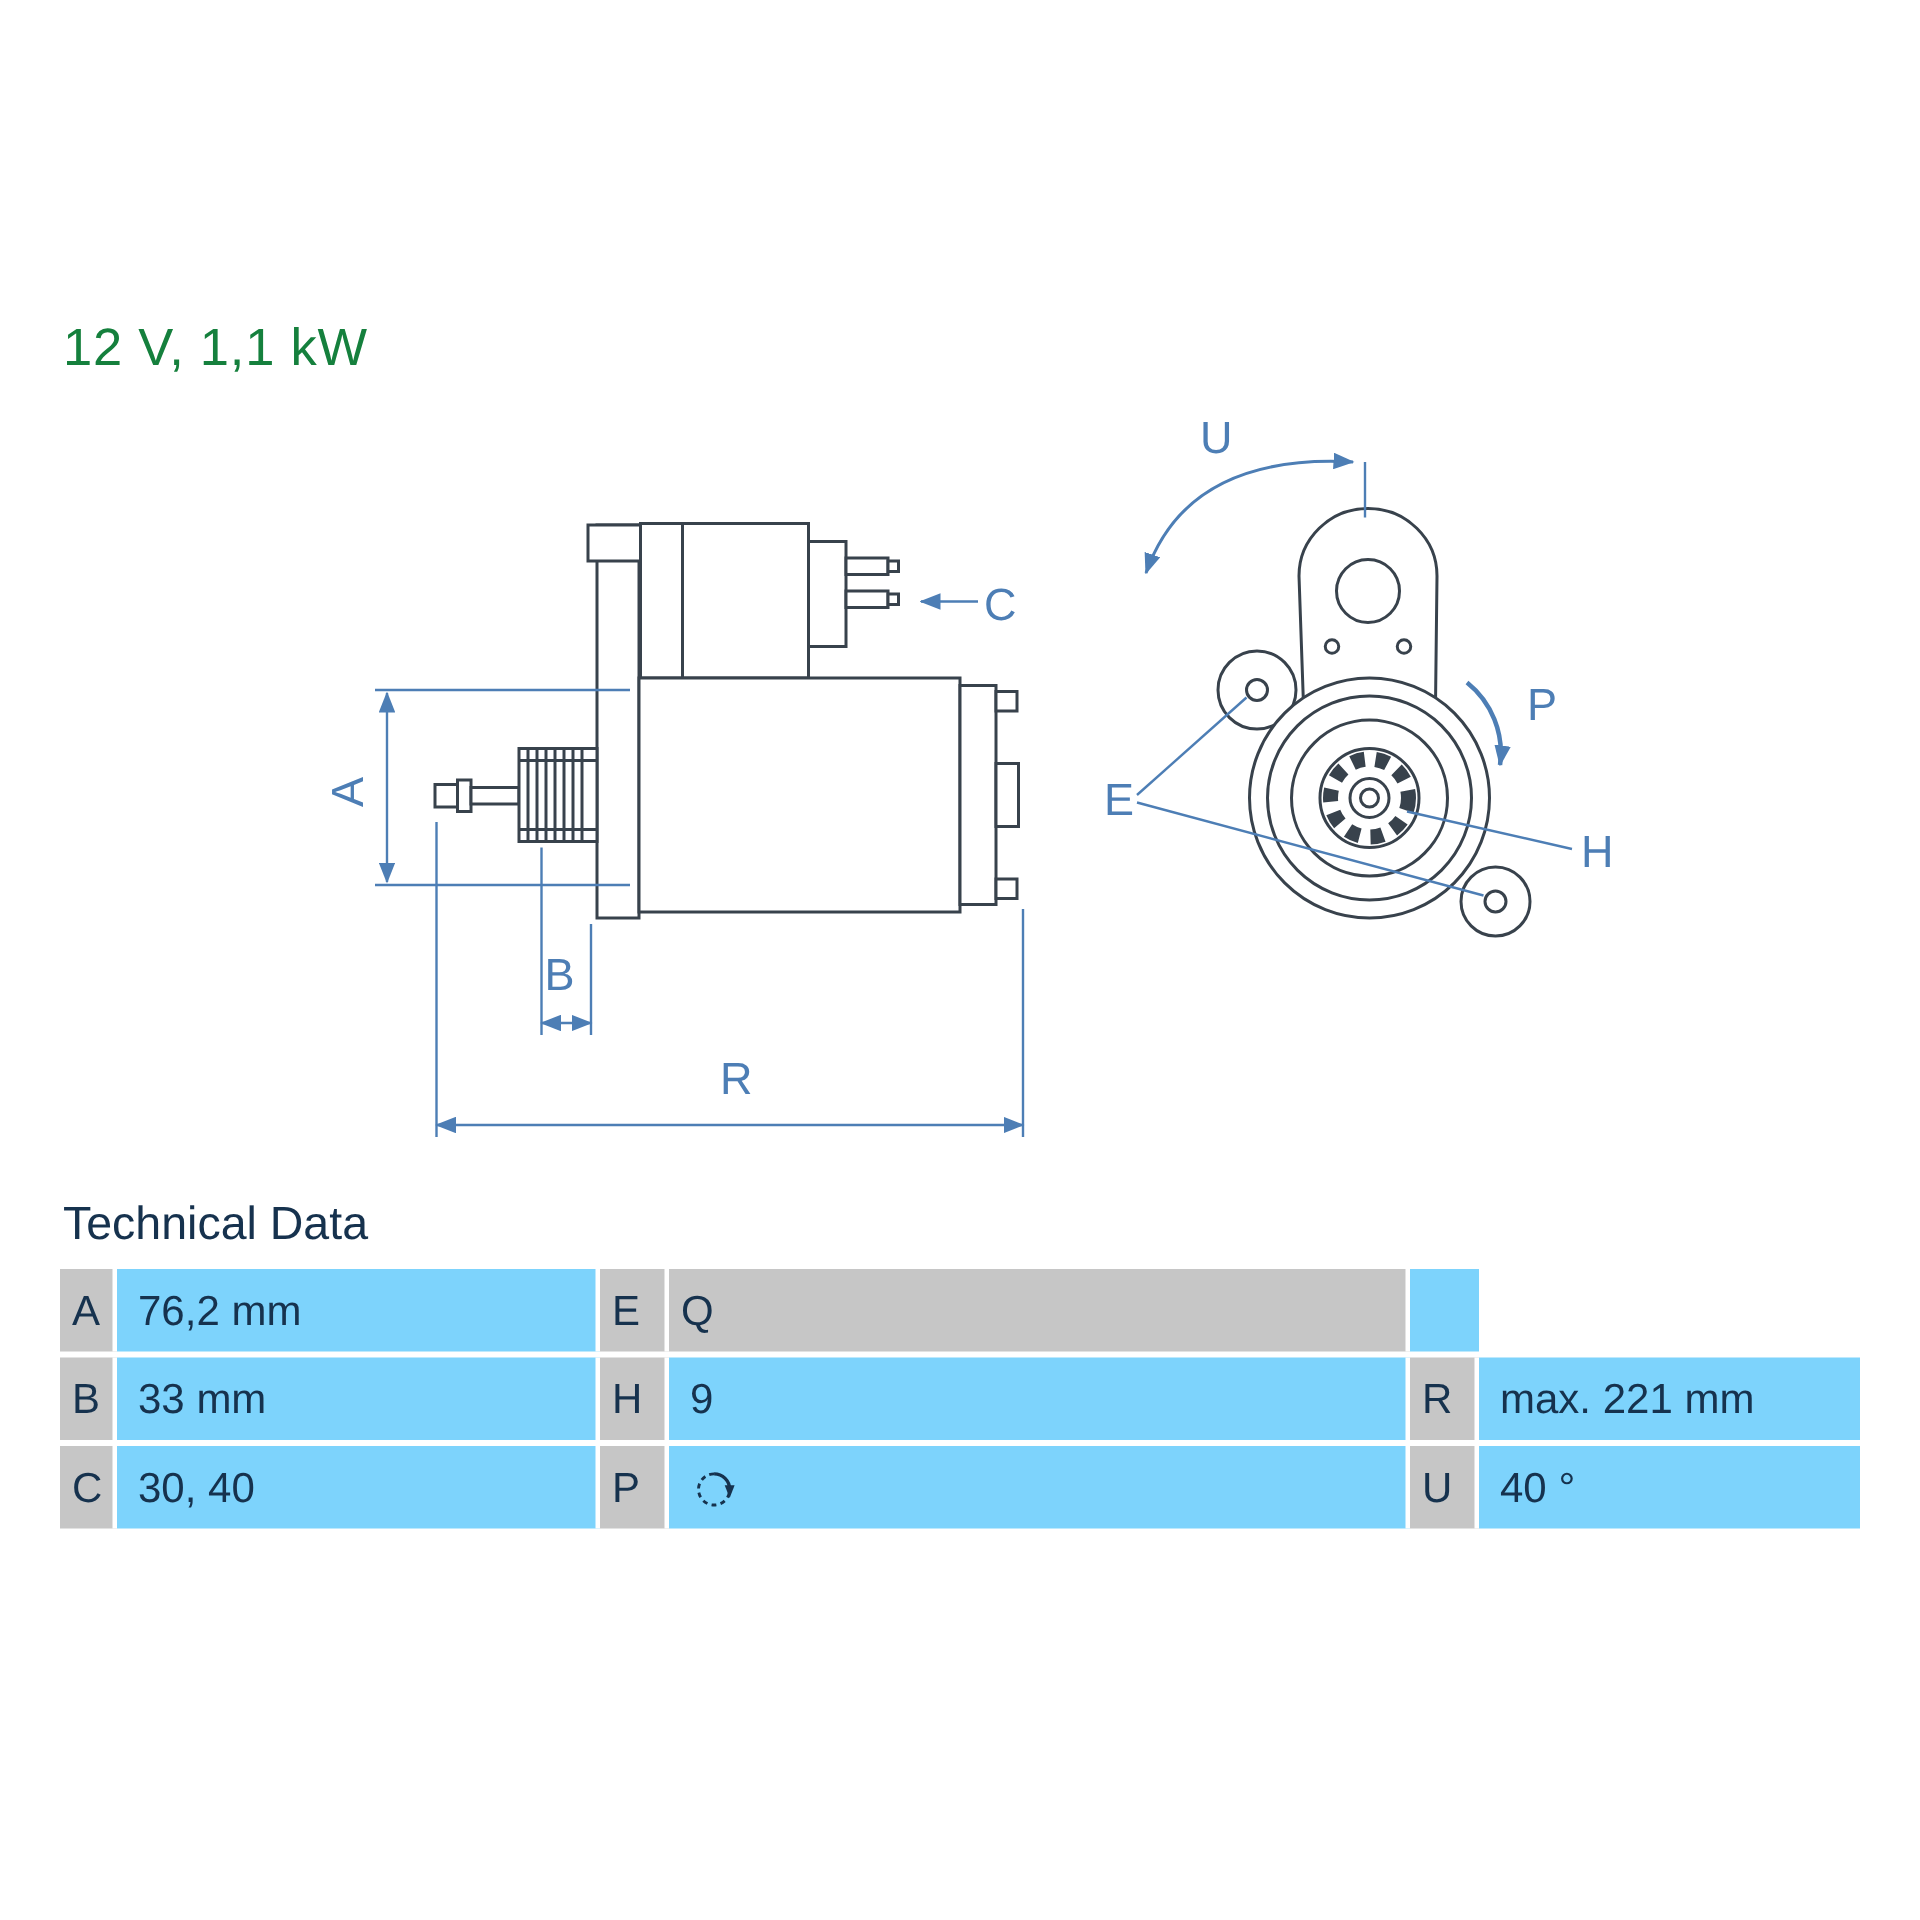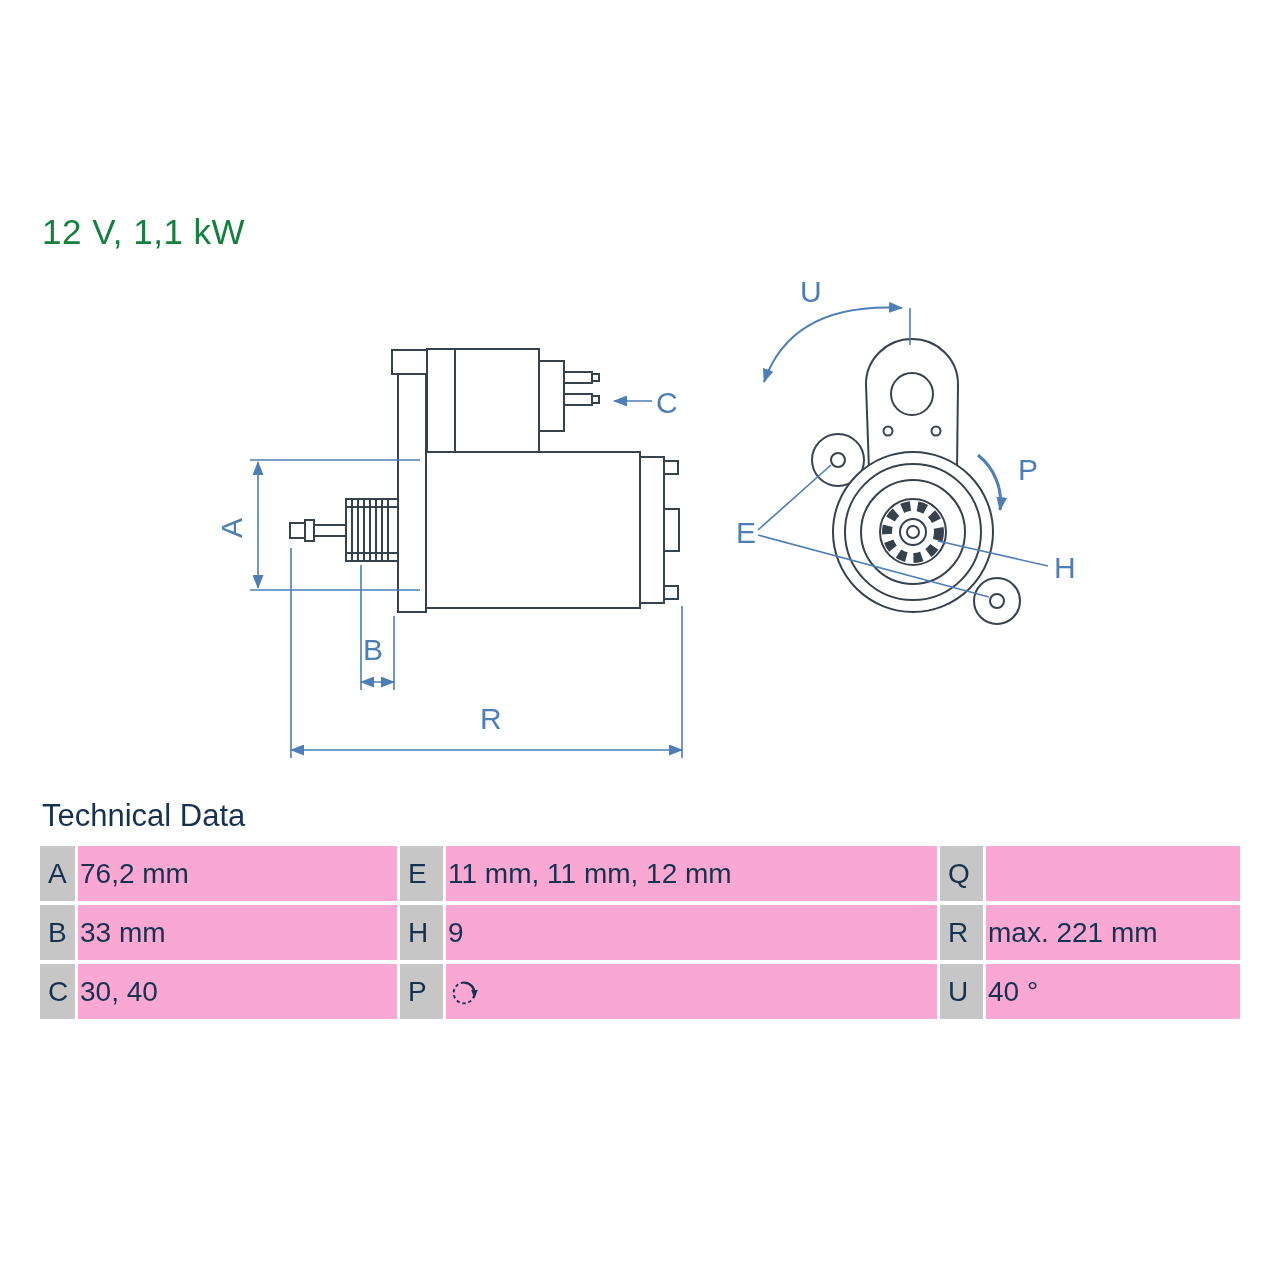--- a/index.html
+++ b/index.html
@@ -17,21 +17,21 @@
            font-weight:normal; color:#16324e; }
 
   .table { position:absolute; left:40px; top:846px; width:1200px;
            display:flex; flex-direction:column; gap:4px; }
   .trow  { display:grid; grid-template-columns:38px 322px 46px 494px 46px 254px;
            height:55px; }
   .cell  { display:flex; align-items:center; font-size:28px; color:#16324e;
            border-right:3px solid #ffffff; white-space:nowrap; overflow:hidden; }
   .cell:last-child { border-right:none; }
   .key   { background:#c6c6c6; padding-left:8px; }
-  .val   { background:#f9a8d4; padding-left:2px; }
+  .val   { background:#7dd3fc; padding-left:14px; }
 </style>
 </head>
 <body>
 
 <div class="spec">12 V, 1,1 kW</div>
 
 <svg class="drawing" width="1280" height="1280" viewBox="0 0 1280 1280" xmlns="http://www.w3.org/2000/svg">
   <defs>
     <marker id="arr" markerUnits="userSpaceOnUse" markerWidth="14" markerHeight="11" refX="13" refY="5.5" orient="auto-start-reverse">
       <path d="M0 0 L14 5.5 L0 11 Z" fill="#4d7eb5"></path>
@@ -132,21 +132,20 @@
   </g>
 </svg>
 
 <div class="title">Technical Data</div>
 
 <div class="table">
   <div class="trow">
     <div class="cell key">A</div>
     <div class="cell val">76,2 mm</div>
     <div class="cell key">E</div>
-    <div class="cell val">11 mm, 11 mm, 12 mm</div>
     <div class="cell key">Q</div>
     <div class="cell val"></div>
   </div>
   <div class="trow">
     <div class="cell key">B</div>
     <div class="cell val">33 mm</div>
     <div class="cell key">H</div>
     <div class="cell val">9</div>
     <div class="cell key">R</div>
     <div class="cell val">max. 221 mm</div>

